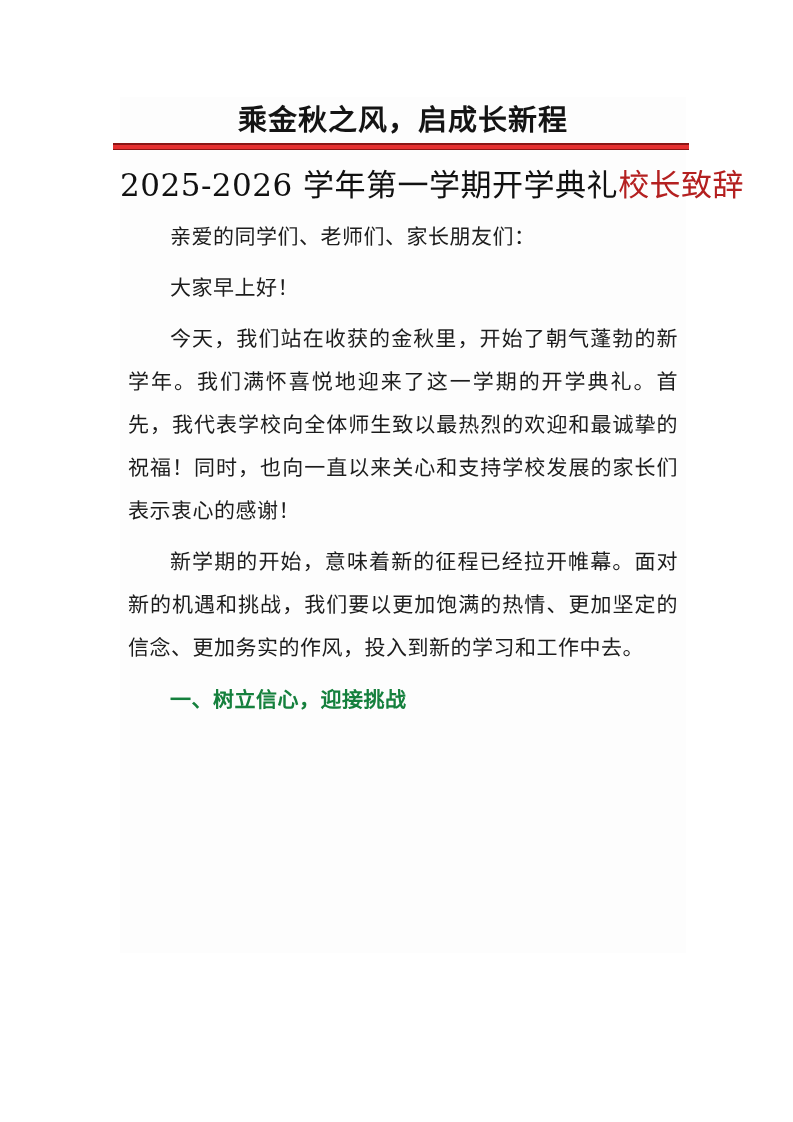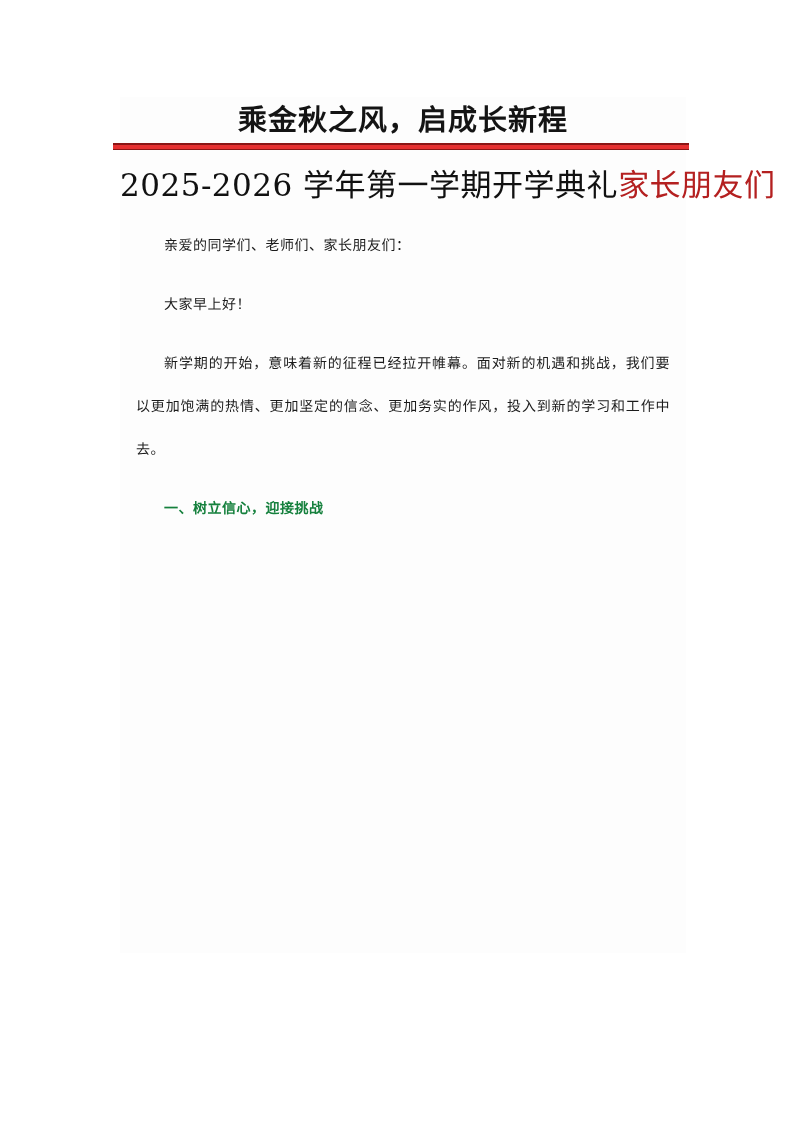--- a/index.html
+++ b/index.html
@@ -47,22 +47,22 @@
     line-height: 46px;
     margin: 12px 0 4px 0;
     color: #111111;
     white-space: nowrap;
     letter-spacing: 0.5px;
   }
   .doc-title .highlight {
     color: #b42020;
   }
   .body-text p {
-    margin: 16px;
-    font-size: 14px;
+    margin: 8px;
+    font-size: 21px;
     line-height: 43px;
     text-align: justify;
     text-indent: 2em;
     letter-spacing: 0.5px;
     color: #1c1c1c;
   }
   .body-text p.heading {
     font-weight: bold;
     color: #15803d;
   }
@@ -71,24 +71,25 @@
 <body>
 
 <div class="page">
   <div class="content">
 
     <div class="banner-title">乘金秋之风，启成长新程</div>
 
     <div class="title-rule"></div>
 
     <div class="doc-title">
-      <span>2025-2026 学年第一学期开学典礼</span><span class="highlight">家长朋友们</span>
+      <span>2025-2026 学年第一学期开学典礼</span><span class="highlight">校长致辞</span>
     </div>
 
     <div class="body-text">
       <p>亲爱的同学们、老师们、家长朋友们：</p>
       <p>大家早上好！</p>
+      <p>今天，我们站在收获的金秋里，开始了朝气蓬勃的新学年。我们满怀喜悦地迎来了这一学期的开学典礼。首先，我代表学校向全体师生致以最热烈的欢迎和最诚挚的祝福！同时，也向一直以来关心和支持学校发展的家长们表示衷心的感谢！</p>
       <p>新学期的开始，意味着新的征程已经拉开帷幕。面对新的机遇和挑战，我们要以更加饱满的热情、更加坚定的信念、更加务实的作风，投入到新的学习和工作中去。</p>
       <p class="heading">一、树立信心，迎接挑战</p>
     </div>
 
   </div>
 </div>
 
 </body></html>

